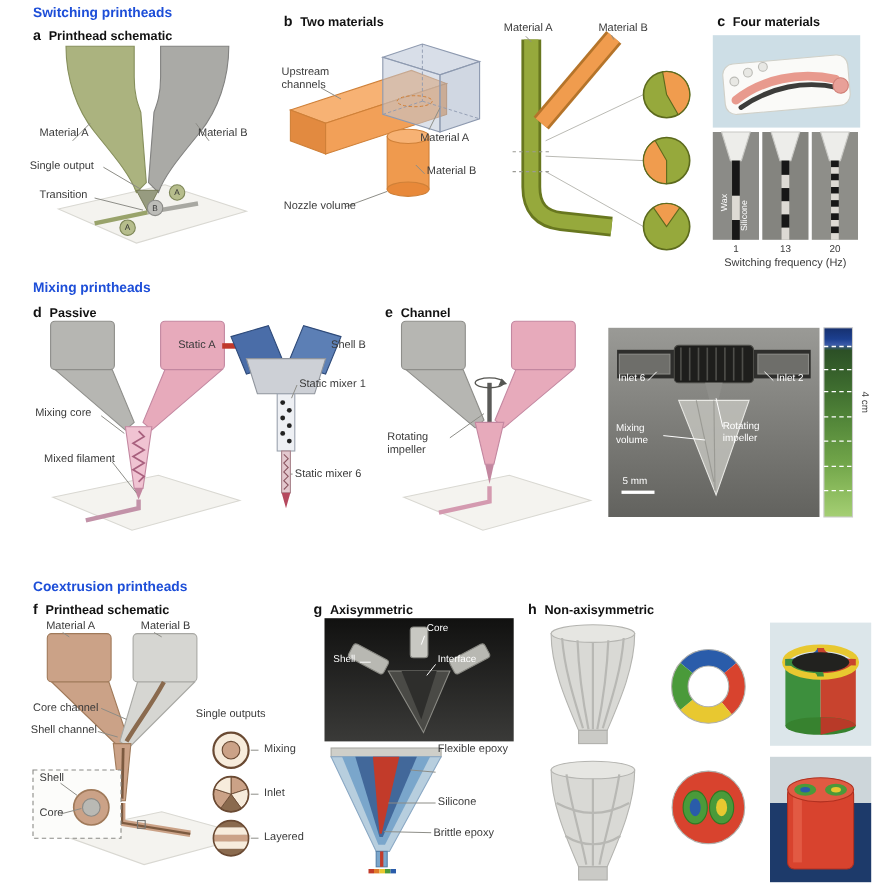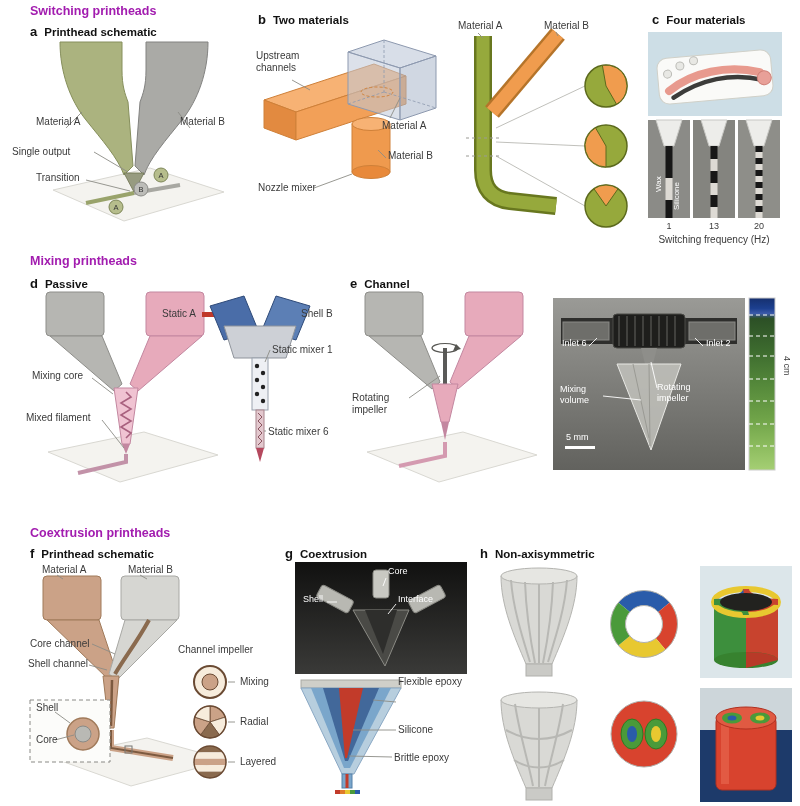--- a/index.html
+++ b/index.html
@@ -1,20 +1,20 @@
 <!DOCTYPE html>
 <html><head>
 <meta charset="utf-8">
 <style>
   * { margin:0; padding:0; box-sizing:border-box; }
   html,body { background:#fff; }
   body { font-family:"Liberation Sans","DejaVu Sans",sans-serif; }
   .figure { position:relative; width:800px; height:806px; background:#ffffff; overflow:hidden; }
   svg { position:absolute; overflow:visible; }
-  .section-title { position:absolute; font-size:12.5px; font-weight:bold; color:#a21caf; white-space:nowrap; }
+  .section-title { position:absolute; font-size:12.5px; font-weight:bold; color:#1d4ed8; white-space:nowrap; }
   .panel-header { position:absolute; display:flex; align-items:baseline; gap:7px; white-space:nowrap; }
   .panel-letter { font-size:13px; font-weight:bold; color:#111; }
   .panel-title { font-size:11.5px; font-weight:bold; color:#111; }
   .lbl { position:absolute; font-size:10px; color:#3a3a3a; line-height:1.18; white-space:nowrap; }
   .wrap { white-space:normal; }
   .w { color:#ffffff; }
   .f9 { font-size:9px; }
   .f8 { font-size:8px; }
   .c { text-align:center; }
   .rot-ccw { transform:rotate(-90deg); transform-origin:0 0; }
@@ -49,21 +49,21 @@
   <div class="panel-header" style="left:350px;top:276px">
     <span class="panel-letter">e</span>
     <span class="panel-title">Channel</span>
   </div>
   <div class="panel-header" style="left:30px;top:546px">
     <span class="panel-letter">f</span>
     <span class="panel-title">Printhead schematic</span>
   </div>
   <div class="panel-header" style="left:285px;top:546px">
     <span class="panel-letter">g</span>
-    <span class="panel-title">Coextrusion</span>
+    <span class="panel-title">Axisymmetric</span>
   </div>
   <div class="panel-header" style="left:480px;top:546px">
     <span class="panel-letter">h</span>
     <span class="panel-title">Non-axisymmetric</span>
   </div>
 
   <svg style="left:28px;top:40px" width="210" height="212">
     <g>
       <polygon points="25,150 122,128 196,152 96,181" fill="#f4f3ef" stroke="#d9d8d2"></polygon>
     </g>
@@ -87,21 +87,21 @@
     </g>
     <g stroke="#8c8c86" stroke-width="0.9">
       <line x1="38" y1="88" x2="54" y2="72"></line>
       <line x1="162" y1="88" x2="150" y2="72"></line>
       <line x1="66" y1="112" x2="100" y2="132"></line>
       <line x1="58" y1="140" x2="102" y2="151"></line>
     </g>
   </svg>
   <span class="lbl" style="left:36px;top:116px">Material A</span>
   <span class="lbl" style="left:180px;top:116px">Material B</span>
-  <span class="lbl" style="left:12px;top:146px">Single output</span>
+  <span class="lbl" style="left:27px;top:146px">Single output</span>
   <span class="lbl" style="left:36px;top:172px">Transition</span>
   <span class="marker" style="left:161px;top:175px">A</span>
   <span class="marker" style="left:141px;top:189px">B</span>
   <span class="marker" style="left:116px;top:207px">A</span>
 
   <svg style="left:252px;top:36px" width="185" height="205">
     <g>
       <polygon points="12,64 122,28 154,40 44,76" fill="#f7b274" stroke="#cf8038"></polygon>
       <polygon points="12,64 44,76 44,104 12,92" fill="#e28a40" stroke="#cf8038"></polygon>
       <polygon points="44,76 154,40 154,68 44,104" fill="#f2a058" stroke="#cf8038"></polygon>
@@ -120,24 +120,24 @@
       <line x1="132" y1="56" x2="184" y2="72" stroke="#8d99af" stroke-dasharray="3,2" stroke-width="0.8"></line>
       <ellipse cx="125" cy="56" rx="16" ry="5" fill="none" stroke="#cf8038" stroke-dasharray="3,2" stroke-width="0.9"></ellipse>
     </g>
     <g stroke="#8c8c86" stroke-width="0.9">
       <line x1="40" y1="44" x2="58" y2="54"></line>
       <line x1="138" y1="82" x2="148" y2="62"></line>
       <line x1="134" y1="122" x2="126" y2="114"></line>
       <line x1="62" y1="152" x2="100" y2="138"></line>
     </g>
   </svg>
-  <span class="lbl wrap" style="left:256px;top:50px;width:58px">Upstream channels</span>
+  <span class="lbl wrap" style="left:256px;top:60px;width:58px">Upstream channels</span>
   <span class="lbl" style="left:382px;top:120px">Material A</span>
   <span class="lbl" style="left:388px;top:150px">Material B</span>
-  <span class="lbl" style="left:258px;top:182px">Nozzle mixer</span>
+  <span class="lbl" style="left:258px;top:182px">Nozzle volume</span>
 
   <svg style="left:438px;top:20px" width="200" height="218">
     <g stroke="#b0b0aa" stroke-width="0.8">
       <line x1="58" y1="108" x2="147" y2="66"></line>
       <line x1="58" y1="122" x2="147" y2="126"></line>
       <line x1="58" y1="136" x2="147" y2="186"></line>
     </g>
     <g>
       <path d="M45,16 L45,150 Q45,178 72,181 L118,186" stroke="#68771f" stroke-width="18" fill="none"></path>
       <path d="M45,16 L45,150 Q45,178 72,181 L118,186" stroke="#96a93c" stroke-width="13" fill="none"></path>
@@ -239,21 +239,21 @@
       <polygon points="88,96 112,96 104,152 96,152" fill="#f0c3d2" stroke="#c387a0"></polygon>
       <path d="M100,100 l5,5 l-10,6 l10,6 l-10,6 l10,6 l-10,6 l10,6 l-5,5" stroke="#a8607e" stroke-width="1.6" fill="none"></path>
       <polygon points="96,152 104,152 100,162" fill="#c387a0"></polygon>
     </g>
     <g stroke="#8c8c86" stroke-width="0.9">
       <line x1="66" y1="86" x2="87" y2="102"></line>
       <line x1="76" y1="128" x2="98" y2="156"></line>
     </g>
   </svg>
   <span class="lbl" style="left:32px;top:370px">Mixing core</span>
-  <span class="lbl" style="left:26px;top:412px">Mixed filament</span>
+  <span class="lbl" style="left:40px;top:412px">Mixed filament</span>
 
   <svg style="left:165px;top:296px" width="175" height="190">
     <g>
       <rect x="37" y="16" width="14" height="5" fill="#c0392b"></rect>
       <polygon points="51,12 51,25 61,18.5" fill="#c0392b"></polygon>
     </g>
     <g>
       <rect x="122" y="16" width="14" height="5" fill="#2471a3"></rect>
       <polygon points="122,12 122,25 112,18.5" fill="#2471a3"></polygon>
     </g>
@@ -454,23 +454,23 @@
       <line x1="203" y1="160" x2="210" y2="160"></line>
       <line x1="203" y1="200" x2="210" y2="200"></line>
     </g>
   </svg>
   <span class="lbl" style="left:42px;top:564px">Material A</span>
   <span class="lbl" style="left:128px;top:564px">Material B</span>
   <span class="lbl" style="left:30px;top:638px">Core channel</span>
   <span class="lbl" style="left:28px;top:658px">Shell channel</span>
   <span class="lbl" style="left:36px;top:702px">Shell</span>
   <span class="lbl" style="left:36px;top:734px">Core</span>
-  <span class="lbl" style="left:178px;top:644px">Channel impeller</span>
+  <span class="lbl" style="left:178px;top:644px">Single outputs</span>
   <span class="lbl" style="left:240px;top:676px">Mixing</span>
-  <span class="lbl" style="left:240px;top:716px">Radial</span>
+  <span class="lbl" style="left:240px;top:716px">Inlet</span>
   <span class="lbl" style="left:240px;top:756px">Layered</span>
 
   <svg style="left:295px;top:562px" width="180" height="242">
     <defs>
       <linearGradient id="gPhotoGrad" x1="0" y1="0" x2="0" y2="1">
         <stop offset="0" stop-color="#111110"></stop>
           <stop offset="1" stop-color="#3a3a38"></stop>
       </linearGradient>
     </defs>
     <g>

